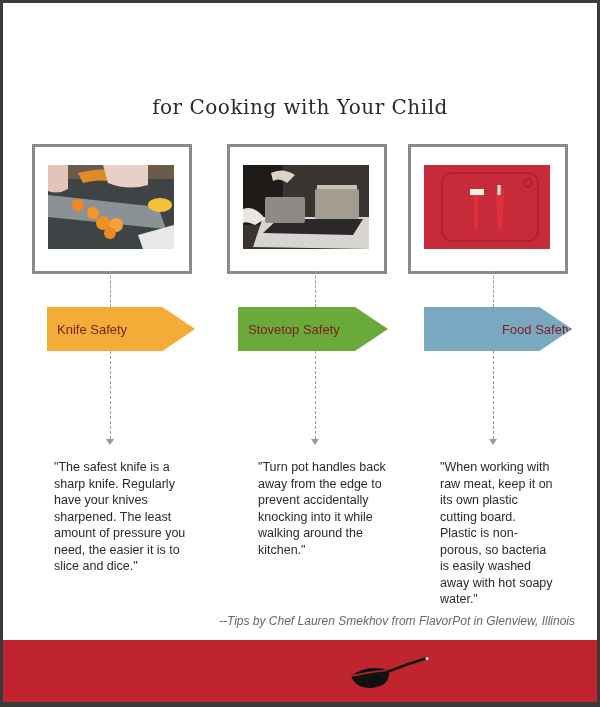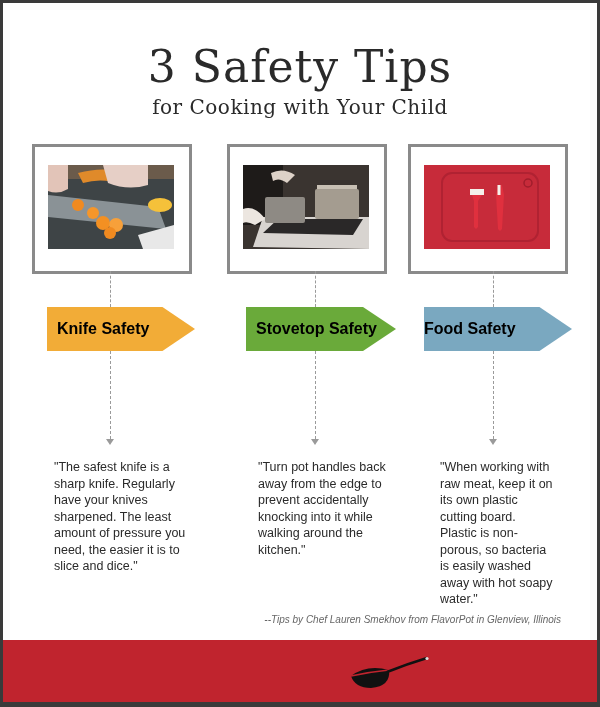--- a/index.html
+++ b/index.html
@@ -4,32 +4,31 @@
 <style>
   html, body { margin:0; padding:0; }
   body { width:600px; height:707px; background:#3a3a3a; position:relative; overflow:hidden; font-family:"Liberation Sans", sans-serif; }
   .page { position:absolute; left:3px; top:3px; width:594px; height:699px; background:#fff; overflow:hidden; }
   .title { position:absolute; left:0; top:38px; width:594px; text-align:center; font-family:"DejaVu Serif", serif; font-size:44px; color:#2a2a2a; letter-spacing:1px; }
   .subtitle { position:absolute; left:0; top:92px; width:594px; text-align:center; font-family:"DejaVu Serif", serif; font-size:20px; color:#2a2a2a; letter-spacing:0.5px; }
   .frame { position:absolute; top:141px; width:154px; height:124px; border:3px solid #8a8a8a; background:#fff; }
   .photo { position:absolute; left:13px; top:18px; width:126px; height:84px; overflow:hidden; }
   .dots { position:absolute; width:0; border-left:1px dashed #9a9a9a; }
   .arrowhead { position:absolute; width:0; height:0; border-left:4px solid transparent; border-right:4px solid transparent; border-top:6px solid #9a9a9a; }
-  .banner { position:absolute; top:304px; height:44px; color:#000000; font-weight:bold; font-size:16px; display:flex; align-items:center; padding-left:10px; box-sizing:border-box; clip-path:polygon(0 0, 78% 0, 100% 50%, 78% 100%, 0 100%); }
+  .banner { position:absolute; top:304px; height:44px; color:#7f1d1d; font-weight:normal; font-size:13px; display:flex; align-items:center; padding-left:10px; box-sizing:border-box; clip-path:polygon(0 0, 78% 0, 100% 50%, 78% 100%, 0 100%); }
   .tip { position:absolute; top:456px; font-size:12.5px; line-height:16.5px; color:#2a2a2a; }
-  .credit { position:absolute; right:36px; top:611px; font-size:10px; font-style:italic; color:#666; }
+  .credit { position:absolute; right:22px; top:611px; font-size:12px; font-style:italic; color:#666; }
   .footer { position:absolute; left:0; top:637px; width:594px; height:62px; background:#c0242e; }
   .logo { position:absolute; left:192px; top:10px; font-size:40px; color:#111; letter-spacing:-1px; font-family:"Liberation Sans", sans-serif; }
   .pan { position:absolute; left:346px; top:16px; }
 </style>
 </head>
 <body>
 
 <div class="page">
-  <div class="title">3 Safety Tips</div>
   <div class="subtitle">for Cooking with Your Child</div>
 
   <div class="frame" style="left:29px;">
     <div class="photo">
       <svg width="126" height="84" viewBox="0 0 126 84">
         <rect width="126" height="84" fill="#3e4446"></rect>
         <rect x="0" y="0" width="126" height="14" fill="#6b5b4b"></rect>
         <path d="M30 8 Q60 0 80 10 L75 20 Q55 12 35 18Z" fill="#e08a2a"></path>
         <path d="M0 0 H20 V24 Q10 30 0 26Z" fill="#e2c4b8"></path>
         <path d="M55 0 H100 V20 Q80 26 60 18Z" fill="#e6cfc6"></path>
@@ -61,42 +60,42 @@
         <path d="M20 68 L35 54 L120 54 L110 70Z" fill="#2a2828"></path>
         <rect x="22" y="32" width="40" height="26" rx="2" fill="#8e8a84"></rect>
         <rect x="72" y="24" width="44" height="30" rx="2" fill="#a49c90"></rect>
         <rect x="74" y="20" width="40" height="4" fill="#c8c0b4"></rect>
         <path d="M0 44 Q12 40 22 54 L12 60 Q4 56 0 58Z" fill="#ece6e0"></path>
         <path d="M28 8 Q40 2 52 10 L44 18 Q36 12 30 16Z" fill="#ddd2c8"></path>
       </svg>
     </div>
   </div>
   <div class="dots" style="left:312px; top:268px; height:36px;"></div>
-  <div class="banner" style="left:235px; width:150px; background:#6aaa3a;margin-left:8px;">
+  <div class="banner" style="left:235px; width:150px; background:#6aaa3a;">
     <span>Stovetop Safety</span>
   </div>
   <div class="dots" style="left:312px; top:348px; height:88px;"></div>
   <div class="arrowhead" style="left:308px; top:436px;"></div>
   <div class="tip" style="left:255px; width:140px;">"Turn pot handles back away from the edge to prevent accidentally knocking into it while walking around the kitchen."</div>
 
   <div class="frame" style="left:405px;">
     <div class="photo" style="left:13px;">
       <svg width="132" height="84" viewBox="0 0 132 84">
         <rect width="132" height="84" fill="#c72b3a"></rect>
         <rect x="18" y="8" width="96" height="68" rx="10" fill="none" stroke="#b02232" stroke-width="2"></rect>
         <circle cx="104" cy="18" r="4" fill="none" stroke="#a01e2c" stroke-width="1.5"></circle>
         <rect x="46" y="24" width="14" height="6" fill="#f4f0ea"></rect>
         <path d="M48 30 L58 30 L54 36 L54 62 L52 64 L50 62 L50 36Z" fill="#e0303e"></path>
         <path d="M74 20 L78 20 L80 30 L78 64 L76 66 L74 64 L72 30Z" fill="#e0303e"></path>
         <rect x="73.5" y="20" width="3" height="10" fill="#f4f0ea"></rect>
       </svg>
     </div>
   </div>
   <div class="dots" style="left:490px; top:268px; height:36px;"></div>
-  <div class="banner" style="left:421px; width:148px; padding-left:0; background:#7aa8c0;">
+  <div class="banner" style="left:421px; width:148px; padding-left:0; background:#7aa8c0;justify-content:flex-end;">
     <span>Food Safety</span>
   </div>
   <div class="dots" style="left:490px; top:348px; height:88px;"></div>
   <div class="arrowhead" style="left:486px; top:436px;"></div>
   <div class="tip" style="left:437px; width:115px;">"When working with raw meat, keep it on its own plastic cutting board. Plastic is non-porous, so bacteria is easily washed away with hot soapy water."</div>
 
   <div class="credit">--Tips by Chef Lauren Smekhov from FlavorPot in Glenview, Illinois</div>
 
   <div class="footer">
     <svg class="pan" width="84" height="36" viewBox="0 0 84 36">

